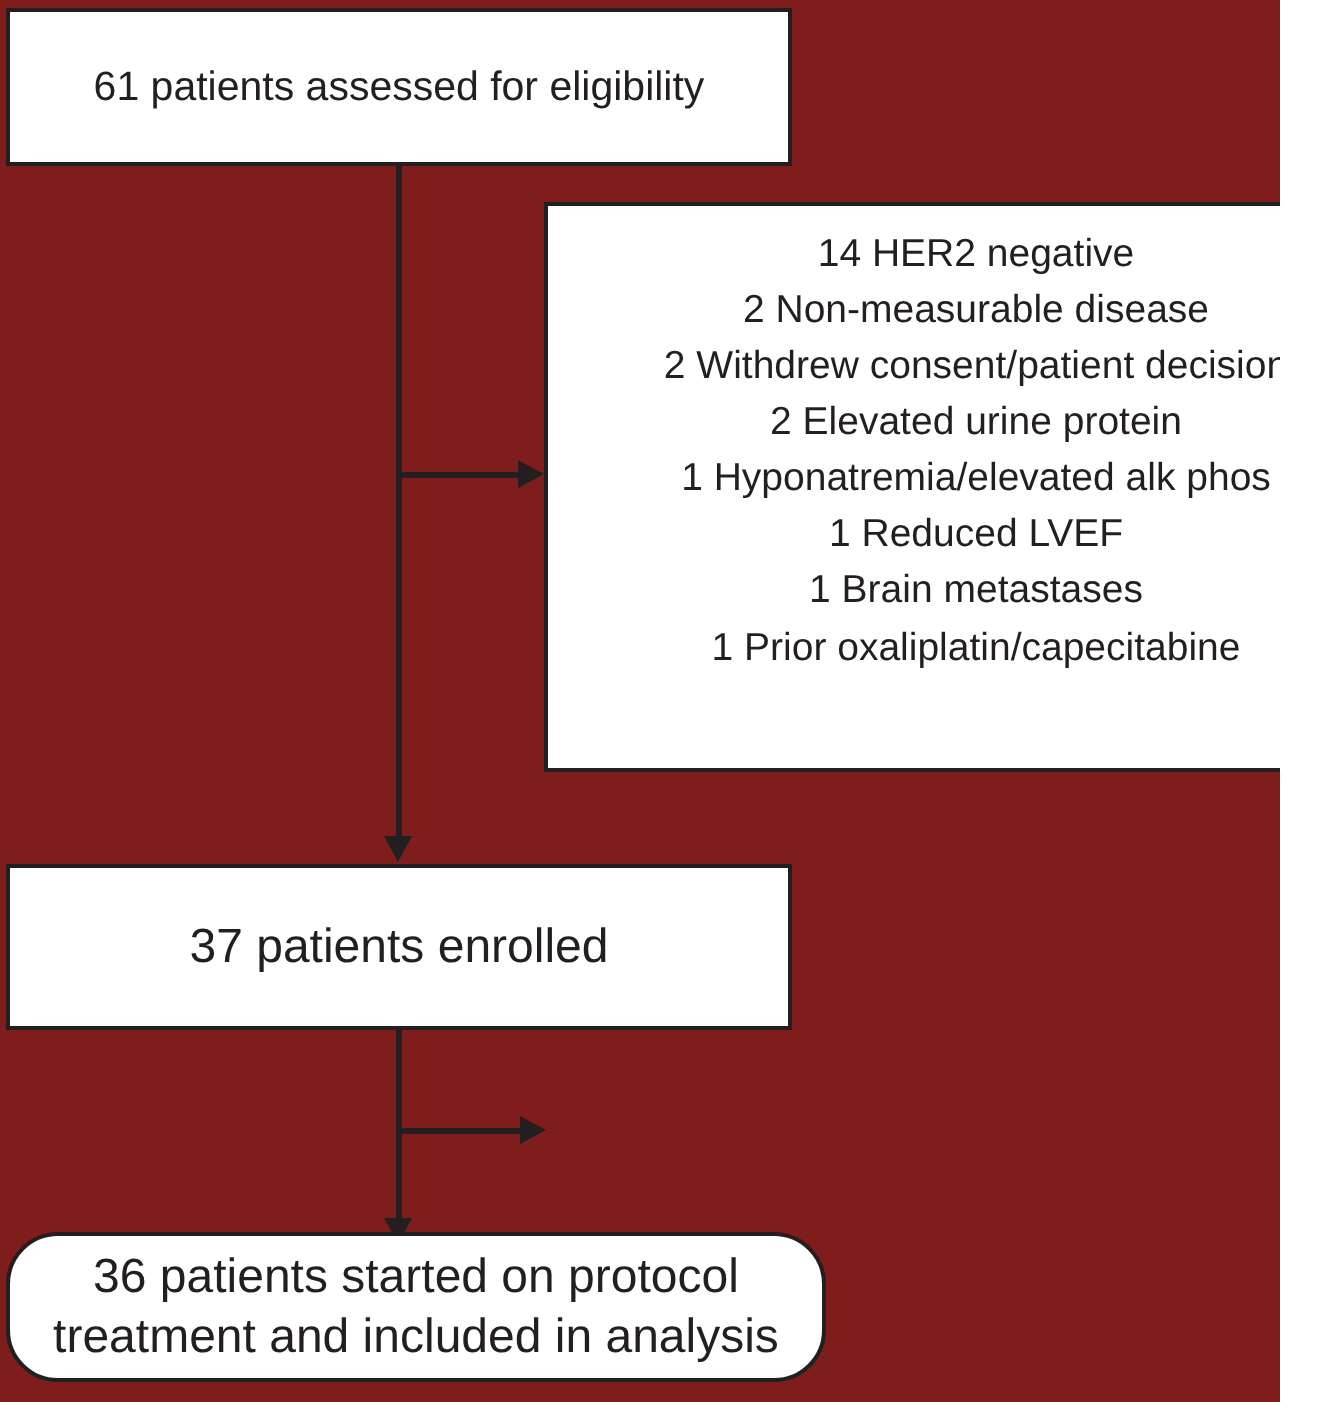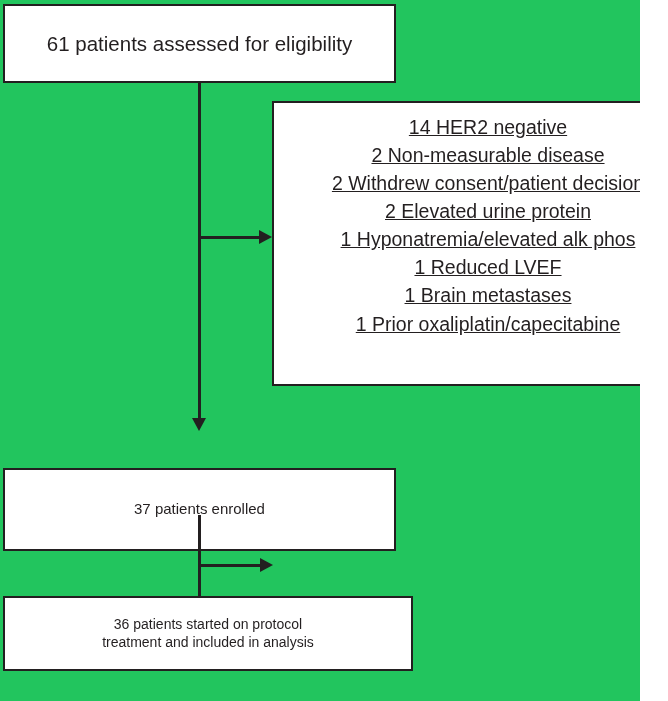--- a/index.html
+++ b/index.html
@@ -4,21 +4,21 @@
 <style>
   html, body {
     margin: 0;
     padding: 0;
     background: #ffffff;
   }
   #canvas {
     position: relative;
     width: 640px;
     height: 701px;
-    background: #22c55e;
+    background: #7f1d1d;
     font-family: "Liberation Sans", sans-serif;
     color: #231f20;
     overflow: hidden;
   }
   .node {
     position: absolute;
     box-sizing: border-box;
     border: 2px solid #231f20;
     background: #ffffff;
     display: flex;
@@ -34,27 +34,27 @@
 
   
   #node-assessed {
     left: 3px;  top: 4px;
     width: 393px; height: 79px;
     font-size: 20.5px;
   }
   #node-enrolled {
     left: 3px;  top: 432px;
     width: 393px; height: 83px;
-    font-size: 15px;
-    margin-top: 36px;
+    font-size: 24px;
   }
   #node-started {
-    left: 3px;  top: 596px;
+    left: 3px;  top: 616px;
     width: 410px; height: 75px;
-    font-size: 14px;
+    font-size: 24px;
+    border-radius: 26px;
   }
   #node-withdrew {
     left: 273px; top: 549px;
     width: 344px; height: 34px;
     font-size: 19px;
   }
   #node-ineligible {
     left: 272px; top: 101px;
     width: 394px; height: 285px;
     display: block;
@@ -67,21 +67,20 @@
     line-height: 1.44;
   }
   #node-ineligible .inel-list {
     list-style: none;
     margin: 0;
     padding: 0 0 0 27px;
   }
   #node-ineligible .inel-list li {
     line-height: 1.44;
     white-space: nowrap;
-    text-decoration: underline;
   }
 
   
   .conn {
     position: absolute;
     background: #231f20;
   }
   .conn-v { width: 3px; }
   .conn-h { height: 3px; }
 

